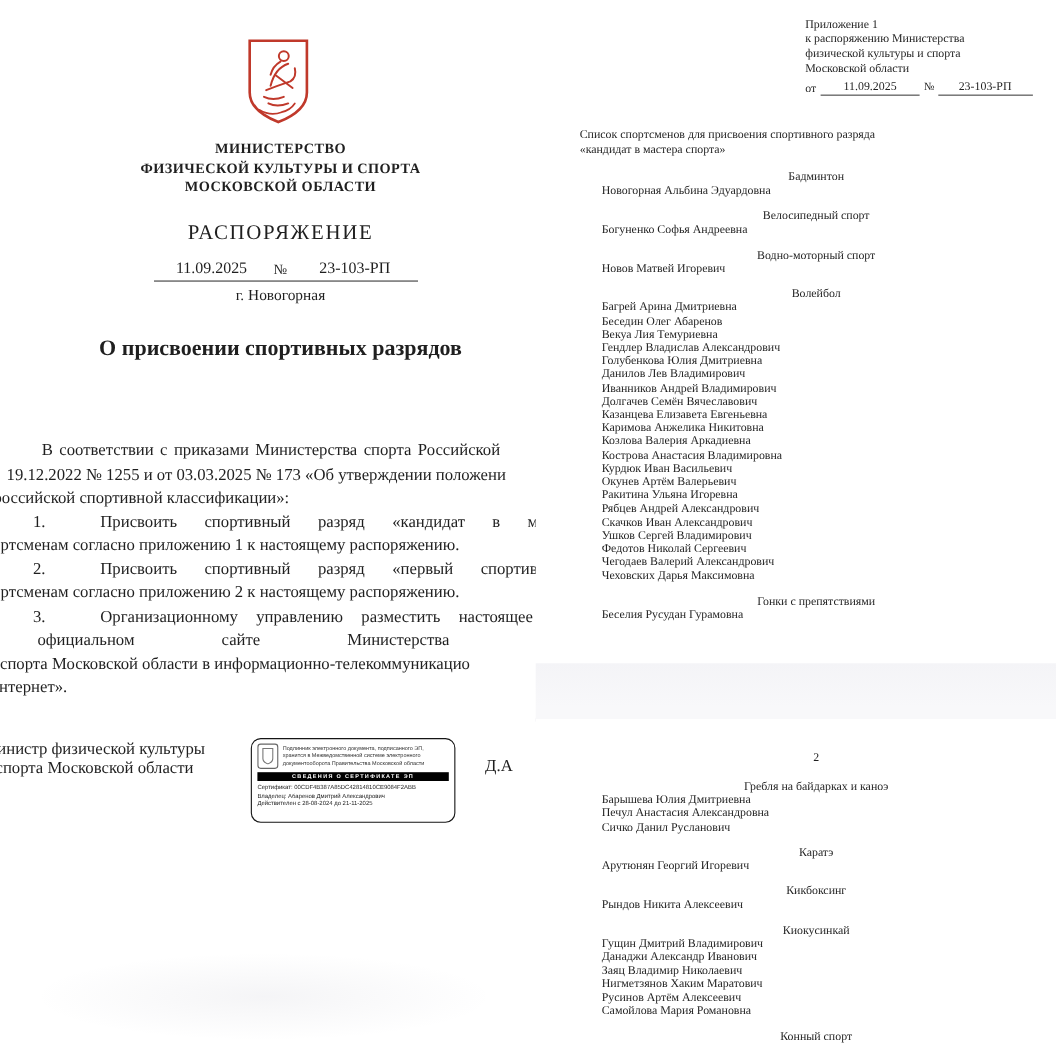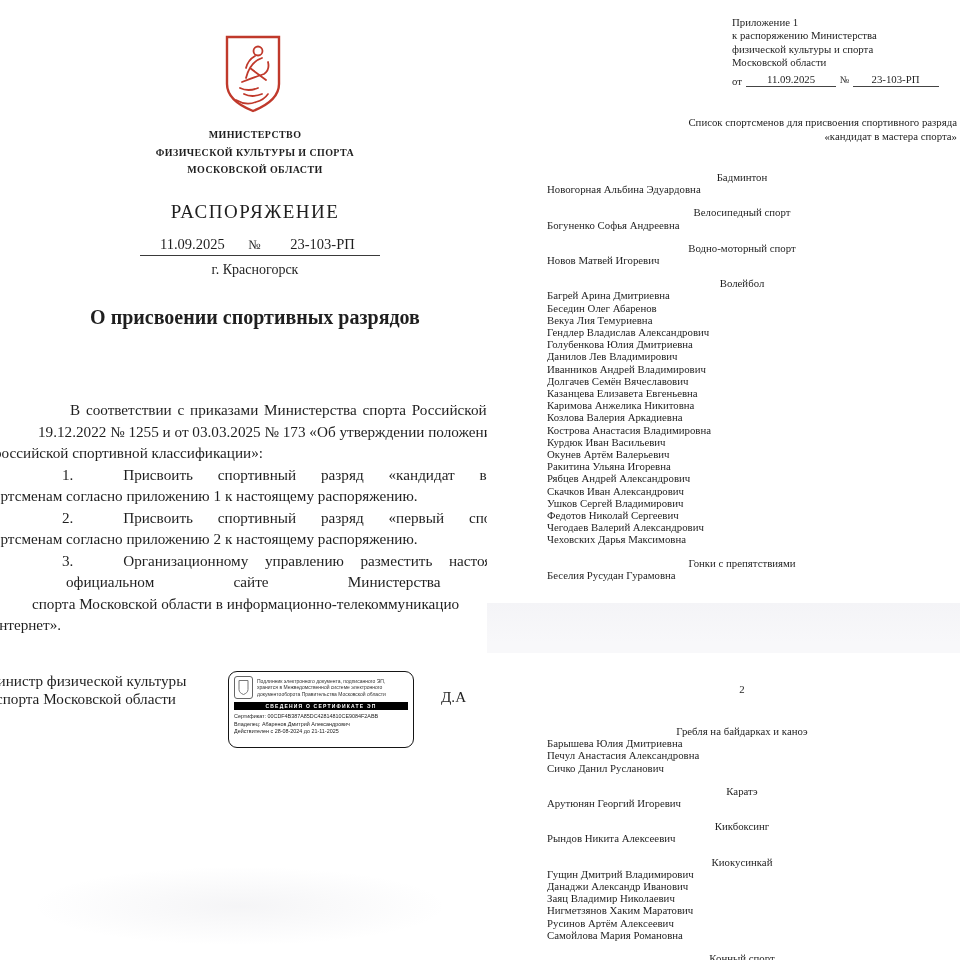--- a/index.html
+++ b/index.html
@@ -7,32 +7,32 @@
     position:relative;width:960px;height:960px;overflow:hidden;
     background:#ffffff;
     font-family:"Liberation Serif","DejaVu Serif",serif;
     color:#1f1f1f;
     -webkit-font-smoothing:antialiased;
   }
   
   .left-page{position:absolute;left:0;top:0;width:490px;height:960px;overflow:hidden;background:#fff;}
   .lp-emblem{position:absolute;left:222px;top:34px;width:62px;height:80px;}
   .lp-ministry{position:absolute;left:0;top:126px;width:510px;text-align:center;
-    font-weight:bold;font-size:10px;line-height:17.5px;letter-spacing:.4px;}
+    font-weight:bold;font-size:13px;line-height:17.5px;letter-spacing:.4px;}
   .lp-doctype{position:absolute;left:0;top:201px;width:510px;text-align:center;
     font-weight:normal;font-size:19px;letter-spacing:1.5px;}
   .lp-daterow{position:absolute;left:140px;top:236px;width:240px;display:flex;align-items:flex-end;
     font-size:14.5px;border-bottom:1.4px solid #3a3a3a;padding-bottom:2px;}
   .lp-daterow .dt{flex:1;text-align:center;}
   .lp-daterow .no{padding:0 4px;font-size:13px;}
   .lp-daterow .num{flex:1.1;text-align:center;}
   .lp-city{position:absolute;left:0;top:262px;width:510px;text-align:center;font-size:14px;}
   .lp-subject{position:absolute;left:0;top:306px;width:510px;text-align:center;font-weight:bold;font-size:20px;}
   .lp-body{position:absolute;left:0;top:399px;width:505px;font-size:15.2px;line-height:21.5px;}
-  .lp-body .ln{white-space:pre;margin-left:32px;}
+  .lp-body .ln{white-space:pre;}
   .ln.pl38{padding-left:38px;word-spacing:2px;}
   .ln.pl6{padding-left:6px;}
   .ln.mlm6{margin-left:-6px;}
   .ln.numli{padding-left:30px;word-spacing:4.5px;}
   .ln.crop{margin-left:-22px;}
   .ln.mid{padding-left:34px;word-spacing:16px;}
   .ln.mlm9{margin-left:-9px;}
   .lp-sign{position:absolute;left:-16px;top:672px;width:250px;font-size:15.2px;line-height:18px;}
   .lp-initials{position:absolute;left:441px;top:688px;font-size:15.2px;}
   
@@ -54,26 +54,26 @@
   .rp2{top:653px;height:307px;}
   .page-sep{position:absolute;left:487px;top:603px;width:473px;height:50px;
     background:linear-gradient(#f4f4f7,#f8f8fa 80%);border-bottom:3px solid #dfdfe8;}
   .annex{position:absolute;left:245px;top:16px;line-height:13.4px;}
   .fromrow{position:absolute;left:245px;top:73px;display:flex;align-items:flex-end;}
   .fromrow .lbl{padding-right:4px;}
   .fromrow .u{border-bottom:1px solid #444;text-align:center;padding:0 2px 1px 2px;}
   .fromrow .u.date{width:86px;}
   .fromrow .u.num{width:82px;}
   .fromrow .nolbl{padding:0 3px 1px 4px;font-size:10px;}
-  .rp-title{position:absolute;left:40px;top:116px;width:430px;text-align:right;line-height:13.6px;}
+  .rp-title{position:absolute;left:40px;top:116px;width:430px;text-align:left;line-height:13.6px;}
   .sections{position:absolute;left:60px;width:390px;}
   .rp1 .sections{top:155px;}
   .rp2 .sections{top:56px;}
   .section{margin-top:11px;}
-  .section:first-child{margin-top:16px;}
+  .section:first-child{margin-top:0;}
   .sport{text-align:center;}
   .name{text-align:left;}
   .pagenum{position:absolute;left:40px;top:30px;width:430px;text-align:center;}
 </style>
 </head>
 <body>
 
 <div class="canvas">
 
   <div class="left-page">
@@ -92,21 +92,21 @@
     </div>
 
     <div class="lp-doctype">РАСПОРЯЖЕНИЕ</div>
 
     <div class="lp-daterow">
       <span class="dt">11.09.2025</span>
       <span class="no">№</span>
       <span class="num">23-103-РП</span>
     </div>
 
-    <div class="lp-city">г. Красногорск</div>
+    <div class="lp-city">г. Новогорная</div>
 
     <div class="lp-subject">О присвоении спортивных разрядов</div>
 
     <div class="lp-body">
       <div class="ln pl38">В соответствии с приказами Министерства спорта Российской</div>
       <div class="ln pl6">19.12.2022 № 1255 и от 03.03.2025 № 173 «Об утверждении положени</div>
       <div class="ln mlm6">российской спортивной классификации»:</div>
       <div class="ln numli">1.      Присвоить   спортивный   разряд   «кандидат   в   мастер</div>
       <div class="ln crop">спортсменам согласно приложению 1 к настоящему распоряжению.</div>
       <div class="ln numli">2.      Присвоить   спортивный   разряд   «первый   спортивны</div>

